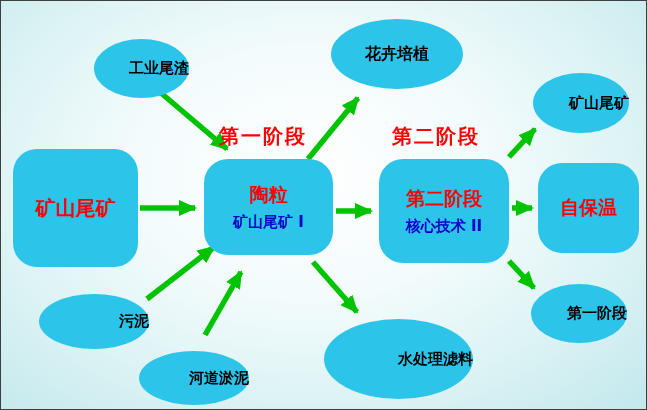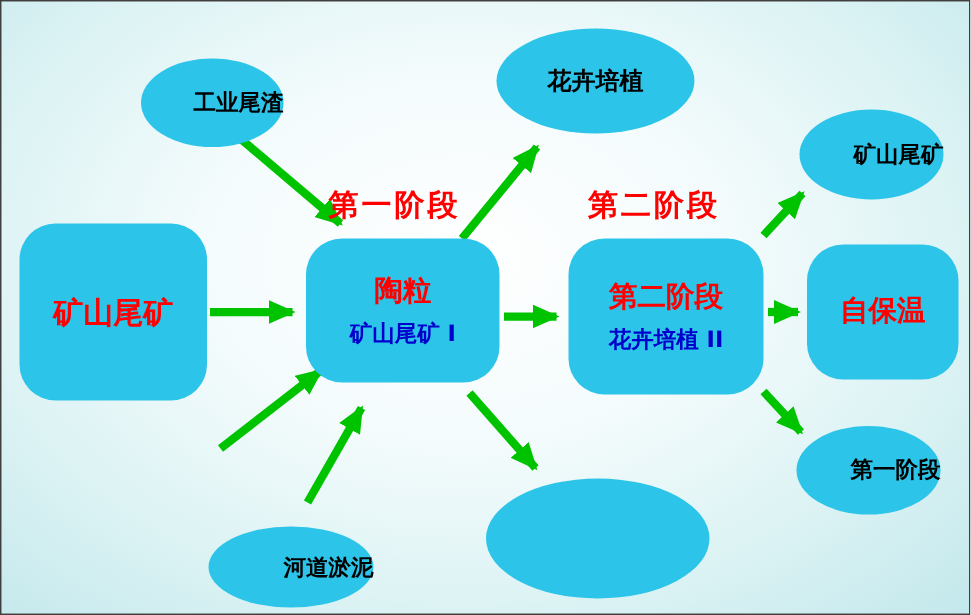--- a/index.html
+++ b/index.html
@@ -98,40 +98,44 @@
   <div class="stage stage2">第二阶段</div>
 
   <div class="node ellipse n-industrial t15">
     <span>工业尾渣</span>
   </div>
 
   <div class="node rrect n-mine">
     <span class="red big-red">矿山尾矿</span>
   </div>
 
+  <div class="node ellipse n-sludge t15">
+    <span>污泥</span>
+  </div>
 
   <div class="node ellipse n-river t15">
     <span>河道淤泥</span>
   </div>
 
   <div class="node rrect n-ceramsite">
     <span class="red title">陶粒</span>
     <span class="blue subtitle">矿山尾矿 I</span>
   </div>
 
   <div class="node ellipse n-flower t16">
     <span>花卉培植</span>
   </div>
 
   <div class="node rrect n-products">
     <span class="red title">第二阶段</span>
-    <span class="blue subtitle">花卉培植 II</span>
+    <span class="blue subtitle">核心技术 II</span>
   </div>
 
   <div class="node ellipse n-water t15">
+    <span>水处理滤料</span>
   </div>
 
   <div class="node ellipse n-wall t15">
     <span>矿山尾矿</span>
   </div>
 
   <div class="node rrect n-block">
     <span class="red block-red">自保温</span>
   </div>
 

